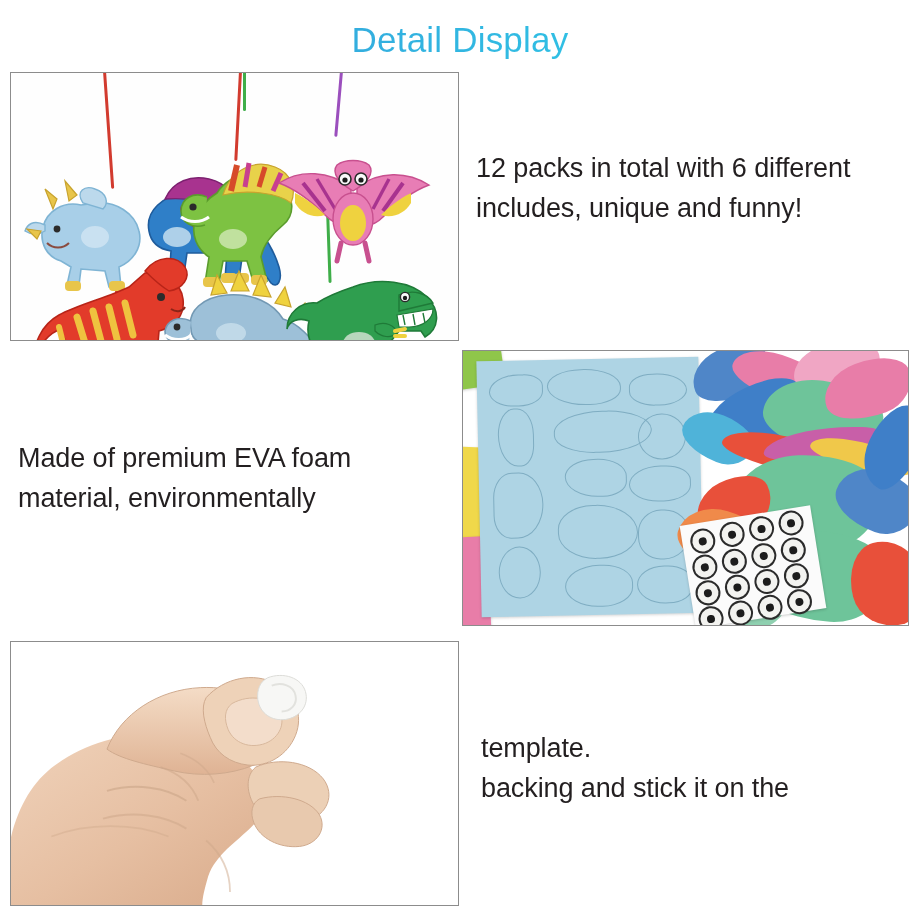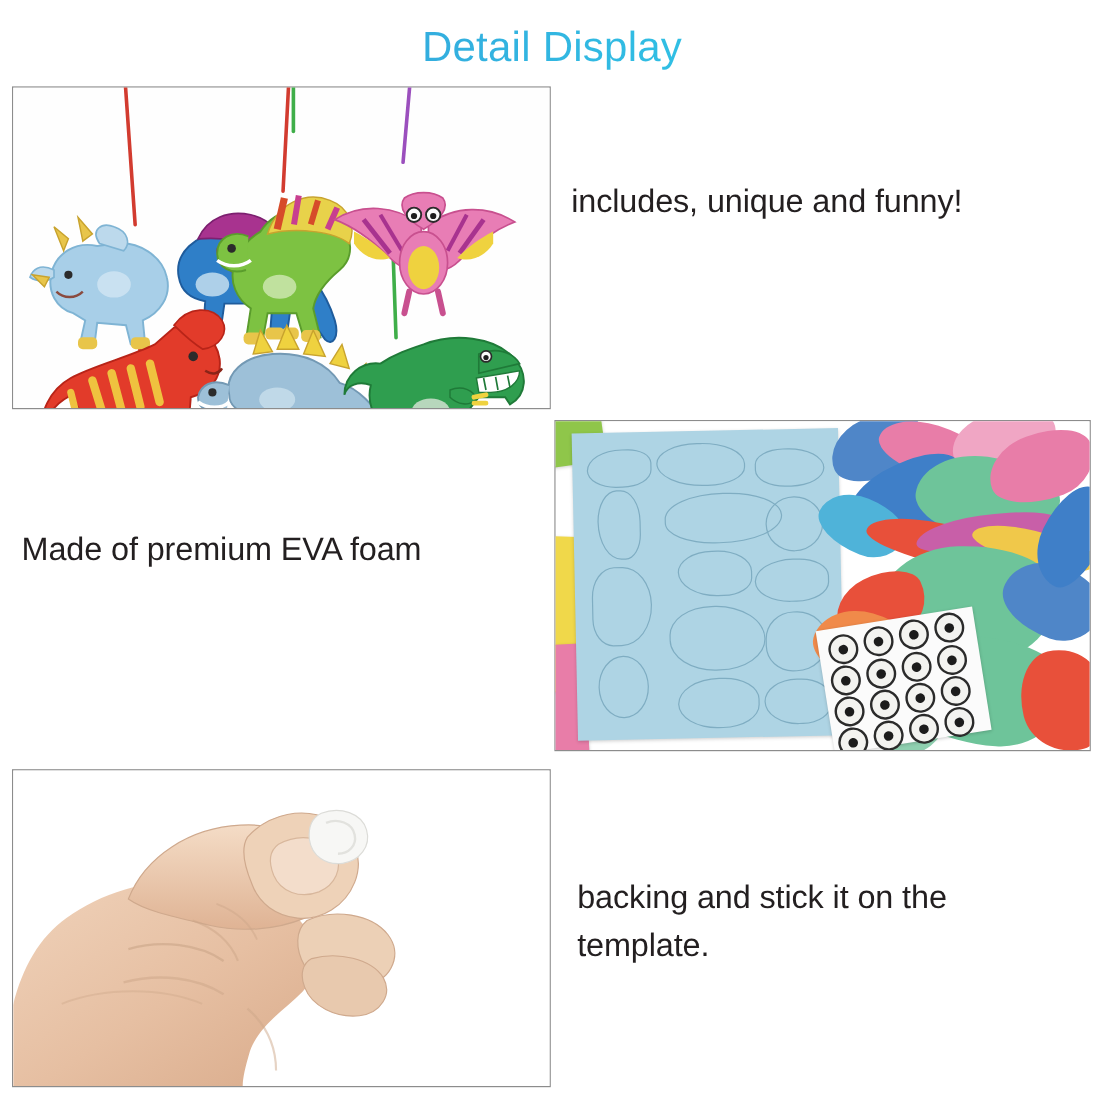--- a/index.html
+++ b/index.html
@@ -364,23 +364,25 @@
       <path d="M92 178 C122 170 154 174 176 188" fill="none" stroke="#cda78a" stroke-width="2" opacity=".55"></path>
       <path d="M150 126 C168 132 182 144 188 160" fill="none" stroke="#cda78a" stroke-width="1.8" opacity=".55"></path>
       <path d="M170 112 C186 118 198 128 204 142" fill="none" stroke="#cda78a" stroke-width="1.6" opacity=".45"></path>
       <path d="M40 196 C76 182 124 182 158 196" fill="none" stroke="#cda78a" stroke-width="1.6" opacity=".4"></path>
       <path d="M196 200 C212 214 220 232 220 252" fill="none" stroke="#cda78a" stroke-width="1.8" opacity=".5"></path>
     </svg>
   </div>
 </div>
 
 <div class="blurb" id="blurb-set">
+  <span class="blurb-line">12 packs in total with 6 different</span>
   <span class="blurb-line">includes, unique and funny!</span>
 </div>
 
 <div class="blurb" id="blurb-material">
   <span class="blurb-line">Made of premium EVA foam</span>
+  <span class="blurb-line">material, environmentally</span>
 </div>
 
 <div class="blurb" id="blurb-easy">
+  <span class="blurb-line">template.</span>
   <span class="blurb-line">backing and stick it on the</span>
-  <span class="blurb-line">template.</span>
 </div>
 
 </body></html>

